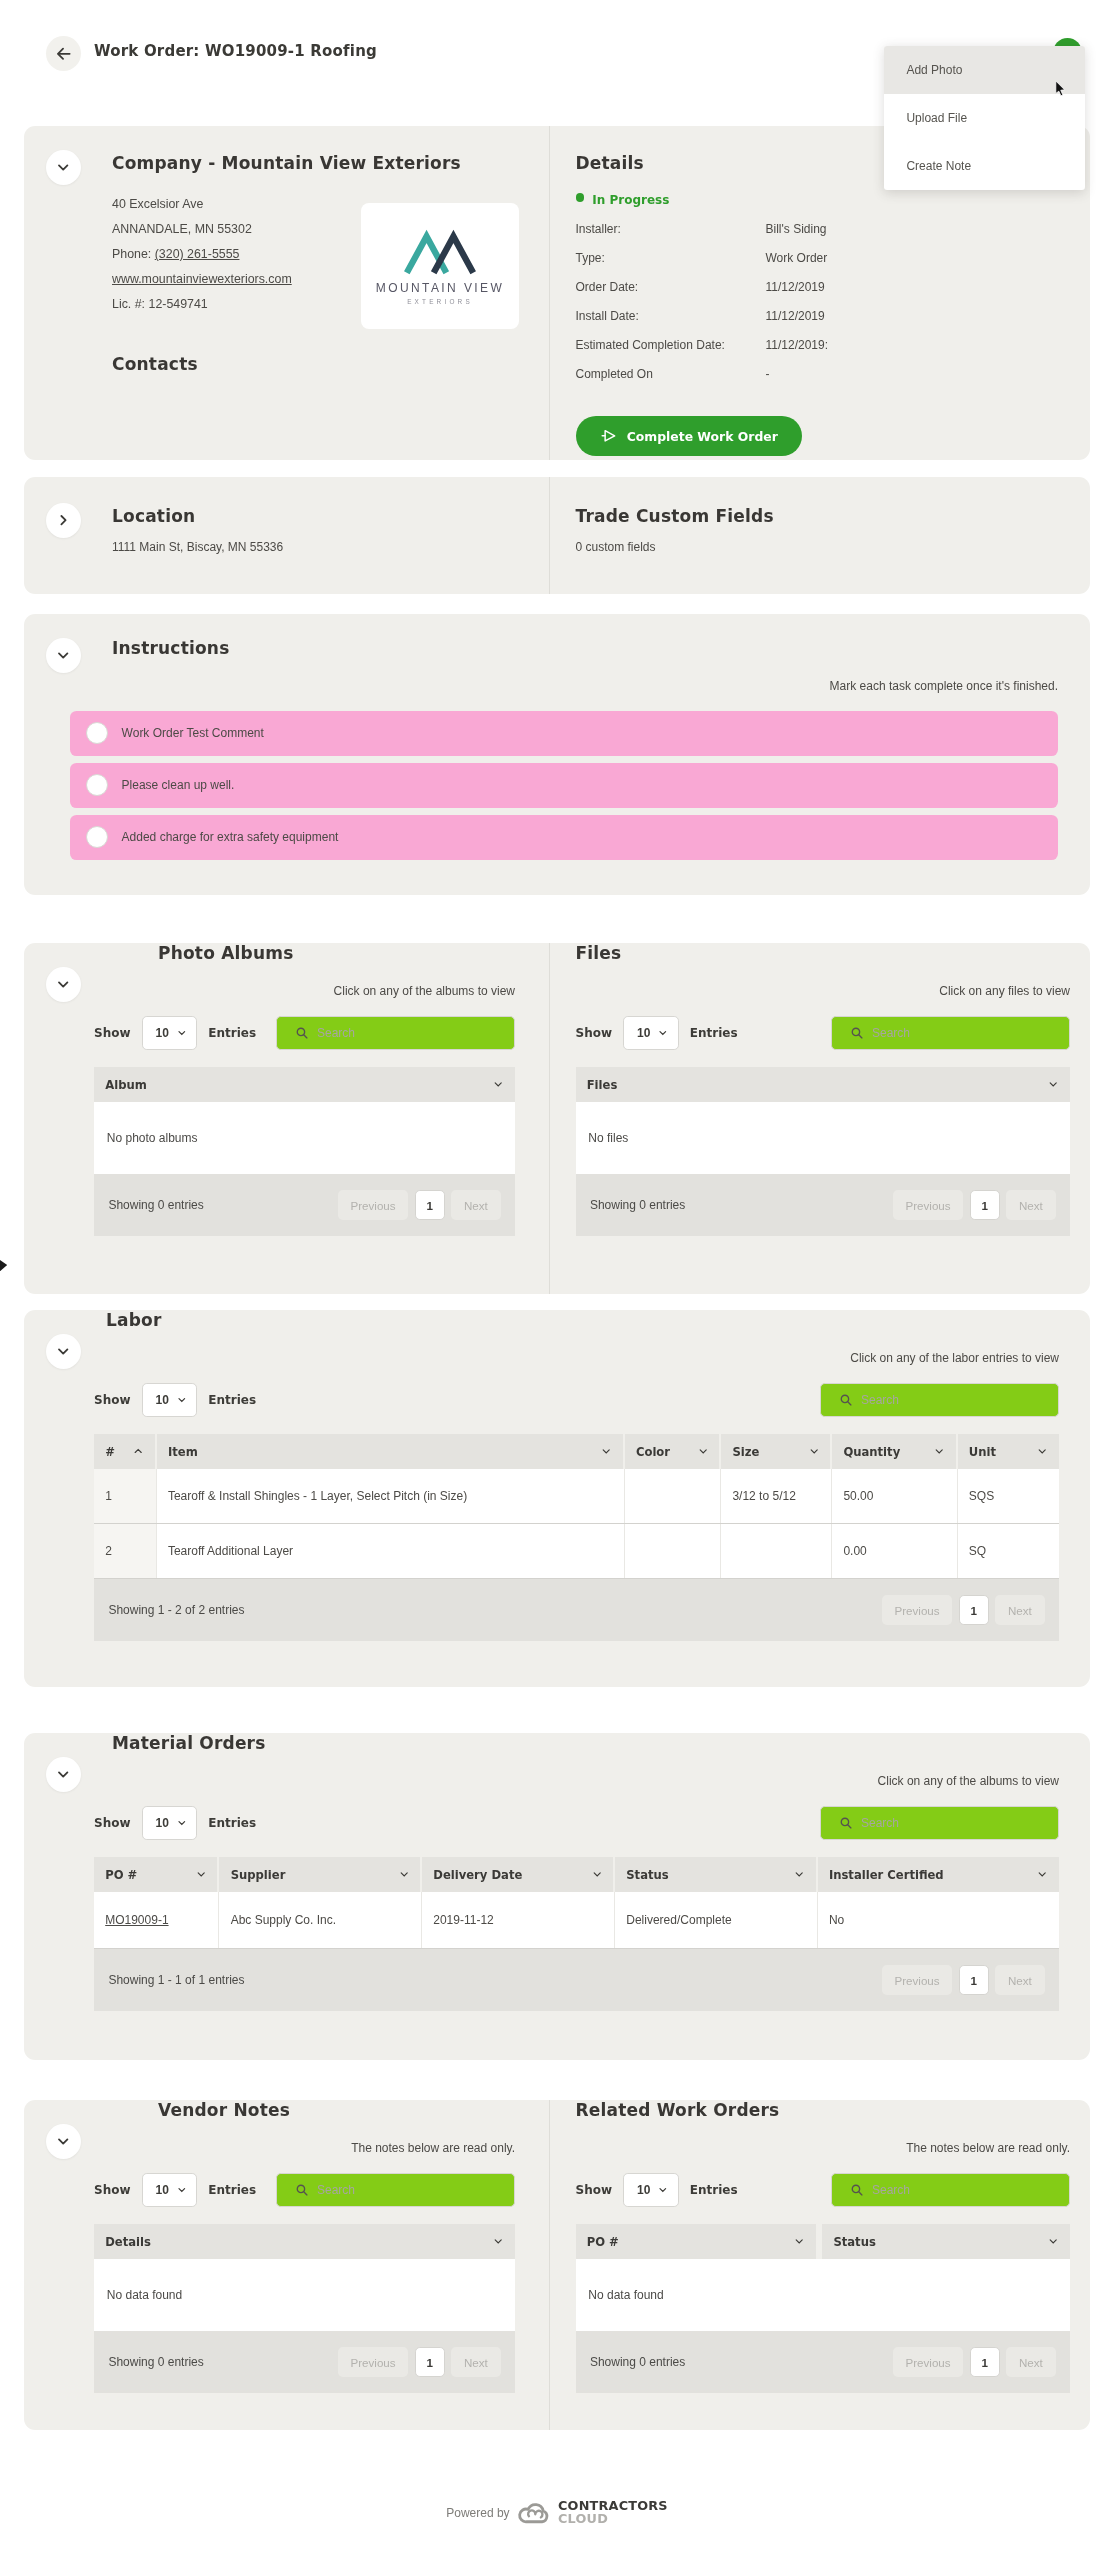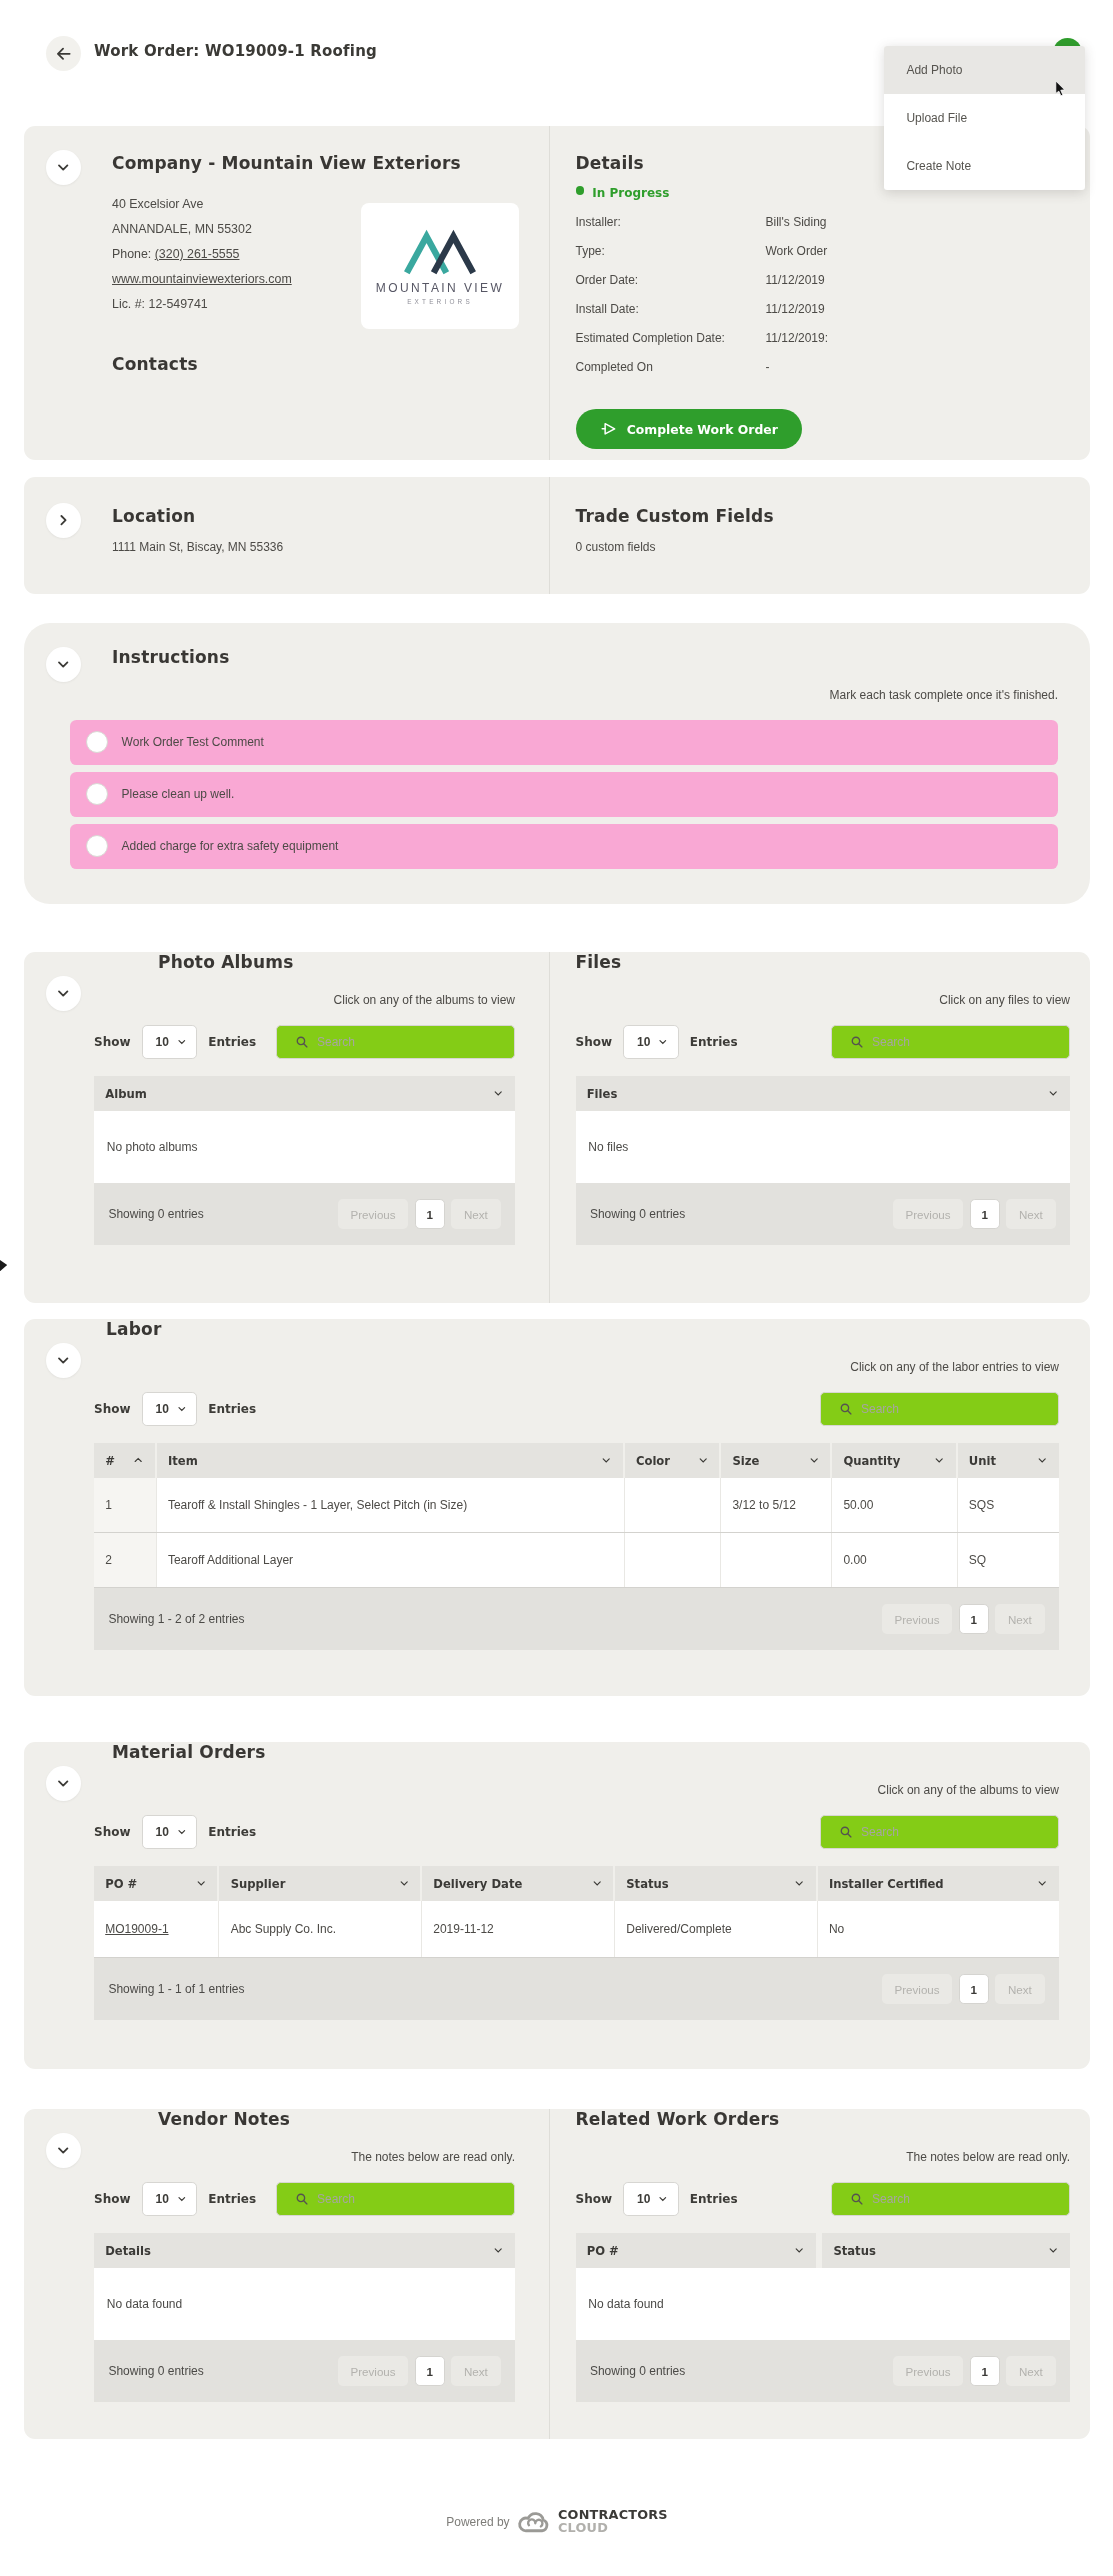--- a/index.html
+++ b/index.html
@@ -27,35 +27,35 @@
   
   .card-company{height:334px;}
   .company-body{padding:27px 32px 0 88px;}
   .addr{margin-top:19px;font-size:12.4px;line-height:25px;color:#4c4a46;}
   .addr a{color:#4c4a46;text-decoration:underline;}
   .contacts-h{margin-top:37px;}
   .logo-card{position:absolute;right:30px;top:77px;width:158px;height:126px;background:#fff;border-radius:8px;display:flex;flex-direction:column;align-items:center;justify-content:center;}
   .logo-line1{font-size:12px;letter-spacing:2.4px;color:#565664;margin-top:4.8px;}
   .logo-line2{font-size:6.4px;letter-spacing:3.2px;color:#8f8f98;margin-top:3.2px;}
   .details-body{padding:27px 24px 0 25.5px;}
-  .status-row{display:flex;margin-top:13px;}
+  .status-row{display:flex;margin-top:20px;}
   .status-dot{width:8.8px;height:8.8px;border-radius:50%;background:#2f9e2c;margin-right:8px;}
   .status-txt{color:#2f9e2c;font-weight:700;font-size:12px;font-family:"DejaVu Sans",sans-serif;}
   .kv{display:flex;margin-top:15px;font-size:12px;color:#4c4a46;}
   .kv .k{width:190px;}
   .complete-btn{margin-top:35px;display:inline-flex;align-items:center;gap:9.6px;background:#2f9e2c;color:#fff;border:none;border-radius:21px;height:40px;padding:0 24px;font-family:"DejaVu Sans",sans-serif;font-weight:700;font-size:12.4px;cursor:pointer;}
 
   
   .card-location{height:117px;margin-top:17px;}
   .loc-body{padding:29px 32px 0 88px;}
   .loc-addr{margin-top:13.6px;font-size:12px;color:#4c4a46;}
   .tcf-body{padding:29px 24px 0 25.5px;}
 
   
-  .card-instructions{height:281px;margin-top:29px;border-radius:26px;}
+  .card-instructions{height:281px;margin-top:20px;}
   .instr-body{padding:24px 32px 0 46px;}
   .instr-body .h2{margin-left:42px;}
   .subtext{margin-top:21px;font-size:12px;color:#4c4a46;text-align:right;}
   .tasks{margin-top:17.6px;display:flex;flex-direction:column;gap:7.2px;}
   .task{background:#f9a8d4;border-radius:6.4px;height:45px;display:flex;align-items:center;padding-left:16px;}
   .task .cb{width:20px;height:20px;border-radius:50%;border:1.2px solid #d9d8d4;background:#fff;flex:none;cursor:pointer;}
   .task .t-label{margin-left:13.6px;font-size:12px;color:#4c4a46;}
 
   
   .sec-body{padding:22.4px 0 0 0;}

